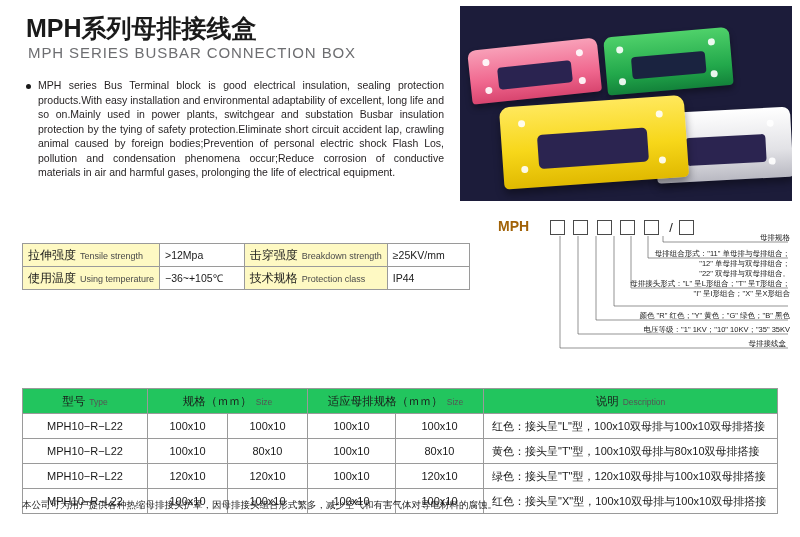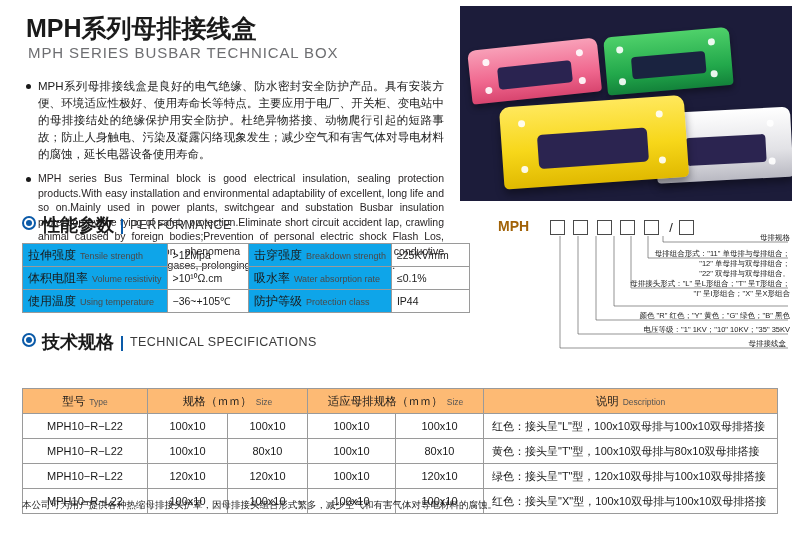--- a/index.html
+++ b/index.html
@@ -98,21 +98,21 @@
     position: absolute; left: 22px; top: 243px;
     width: 448px;
     border-collapse: collapse;
     font-size: 10.5px;
   }
   .perf td {
     border: 1px solid #9a9a9a;
     height: 23px; padding: 0 5px;
     vertical-align: middle;
   }
-  .perf td.lbl { background: #0ea5e9; white-space: nowrap; }
+  .perf td.lbl { background: #fef9c3; white-space: nowrap; }
   .perf .cn { font-size: 12px; color: #1a1a1a; }
   .perf .en { font-size: 9px; color: #4a4a4a; margin-left: 4px; }
   .perf td.val { font-size: 10.5px; color: #1a1a1a; }
   .w-lbl { width: 128px; }
   .w-val { width: 96px; }
 
   
   .model { position: absolute; left: 488px; top: 218px; width: 306px; height: 140px; }
   .model .mph { position: absolute; left: 10px; top: 0px; font-size: 14px; font-weight: bold; color: #a16207; }
   .model .boxes { position: absolute; left: 62px; top: 0px; }
@@ -130,40 +130,40 @@
   .spec {
     position: absolute; left: 22px; top: 388px;
     width: 756px; border-collapse: collapse;
     font-size: 10.5px;
   }
   .spec th, .spec td {
     border: 1px solid #9a9a9a;
     height: 25px; text-align: center; vertical-align: middle;
     padding: 0 4px;
   }
-  .spec thead th { background: #fdba74; font-weight: normal; }
+  .spec thead th { background: #22c55e; font-weight: normal; }
   .spec thead .cn { font-size: 11.5px; color: #1a1a1a; }
   .spec thead .en { font-size: 8.5px; color: #555; margin-left: 4px; }
   .spec tbody td { font-size: 11px; color: #1a1a1a; }
   .spec tbody td.desc { text-align: left; padding-left: 8px; }
   .c1 { width: 125px; } .c2 { width: 80px; } .c3 { width: 80px; }
   .c4 { width: 88px; } .c5 { width: 88px; }
 
   
   .foot { position: absolute; left: 22px; top: 498px; width: 756px; }
   .foot .cn { font-size: 9.5px; color: #1a1a1a; line-height: 14px; }
   .foot .en { font-size: 8.5px; color: #4a4a4a; line-height: 13px; }
 </style>
 </head>
 <body>
 
 <div class="page">
 
   <div class="title-cn">MPH系列母排接线盒</div>
-  <div class="title-en">MPH SERIES BUSBAR TECHNICAL BOX</div>
+  <div class="title-en">MPH SERIES BUSBAR CONNECTION BOX</div>
 
   <div class="photo">
     <div class="prod p-pink">
       <div class="body"></div>
         <div class="notch"></div>
       <div class="hole" style="left:14px; top:10px;"></div>
       <div class="hole" style="left:108px; top:10px;"></div>
       <div class="hole" style="left:14px; top:38px;"></div>
       <div class="hole" style="left:108px; top:38px;"></div>
     </div>
@@ -188,60 +188,44 @@
         <div class="notch"></div>
       <div class="hole" style="left:18px; top:14px;"></div>
       <div class="hole" style="left:156px; top:14px;"></div>
       <div class="hole" style="left:18px; top:60px;"></div>
       <div class="hole" style="left:156px; top:60px;"></div>
     </div>
   </div>
 
   <div class="bullets">
     <div class="bullet">
-      <div class="cn">MPH系列母排接线盒是良好的电气绝缘、防水密封安全防护产品。具有安装方便、环境适应性极好、使用寿命长等特点。主要应用于电厂、开关柜、变电站中的母排接结处的绝缘保护用安全防护。杜绝异物搭接、动物爬行引起的短路事故；防止人身触电、污染及凝露闪络现象发生；减少空气和有害气体对导电材料的腐蚀，延长电器设备使用寿命。</div>
-    </div>
-    <div class="bullet">
       <div class="en">MPH series Bus Terminal block is good electrical insulation, sealing protection products.With easy installation and environmental adaptability of excellent, long life and so on.Mainly used in power plants, switchgear and substation Busbar insulation protection by the tying of safety protection.Eliminate short circuit accident lap, crawling animal caused by foreign bodies;Prevention of personal electric shock Flash Los, pollution and condensation phenomena occur;Reduce corrosion of conductive materials in air and harmful gases, prolonging the life of electrical equipment.</div>
     </div>
   </div>
 
-  <div class="sec sec-perf">
-    <span class="badge"></span><span class="h-cn">性能参数</span><span class="bar"></span><span class="h-en">PERFORMANCE</span>
-  </div>
 
   <table class="perf">
     <tbody>
       <tr>
         <td class="lbl w-lbl">
           <span class="cn">拉伸强度</span><span class="en">Tensile strength</span>
         </td>
         <td class="val w-val">&gt;12Mpa</td>
         <td class="lbl w-lbl">
           <span class="cn">击穿强度</span><span class="en">Breakdown strength</span>
         </td>
         <td class="val w-val">≥25KV/mm</td>
       </tr>
       <tr>
         <td class="lbl w-lbl">
-          <span class="cn">体积电阻率</span><span class="en">Volume resistivity</span>
-        </td>
-        <td class="val w-val">&gt;10¹⁰Ω.cm</td>
-        <td class="lbl w-lbl">
-          <span class="cn">吸水率</span><span class="en">Water absorption rate</span>
-        </td>
-        <td class="val w-val">≤0.1%</td>
-      </tr>
-      <tr>
-        <td class="lbl w-lbl">
           <span class="cn">使用温度</span><span class="en">Using temperature</span>
         </td>
         <td class="val w-val">−36~+105℃</td>
         <td class="lbl w-lbl">
-          <span class="cn">防护等级</span><span class="en">Protection class</span>
+          <span class="cn">技术规格</span><span class="en">Protection class</span>
         </td>
         <td class="val w-val">IP44</td>
       </tr>
     </tbody>
   </table>
 
   <div class="model">
     <div class="mph">MPH</div>
     <div class="boxes">
       <span class="bx"></span>
@@ -269,23 +253,20 @@
     <div class="lbl" style="right:4px; top:31px;">母排组合形式："11" 单母排与母排组合；</div>
     <div class="lbl" style="right:4px; top:41px;">"12" 单母排与双母排组合；</div>
     <div class="lbl" style="right:4px; top:51px;">"22" 双母排与双母排组合。</div>
     <div class="lbl" style="right:4px; top:61px;">母排接头形式："L" 呈L形组合；"T" 呈T形组合；</div>
     <div class="lbl" style="right:4px; top:71px;">"I" 呈I形组合；"X" 呈X形组合</div>
     <div class="lbl" style="right:4px; top:93px;">颜色 "R" 红色；"Y" 黄色；"G" 绿色；"B" 黑色</div>
     <div class="lbl" style="right:4px; top:107px;">电压等级："1" 1KV；"10" 10KV；"35" 35KV</div>
     <div class="lbl" style="right:8px; top:121px;">母排接线盒</div>
   </div>
 
-  <div class="sec sec-spec">
-    <span class="badge"></span><span class="h-cn">技术规格</span><span class="bar"></span><span class="h-en">TECHNICAL SPECIFICATIONS</span>
-  </div>
 
   <table class="spec">
     <thead>
       <tr>
         <th class="c1">
           <span class="cn">型号</span><span class="en">Type</span>
         </th>
         <th colspan="2">
           <span class="cn">规格（ｍｍ）</span><span class="en">Size</span>
         </th>

